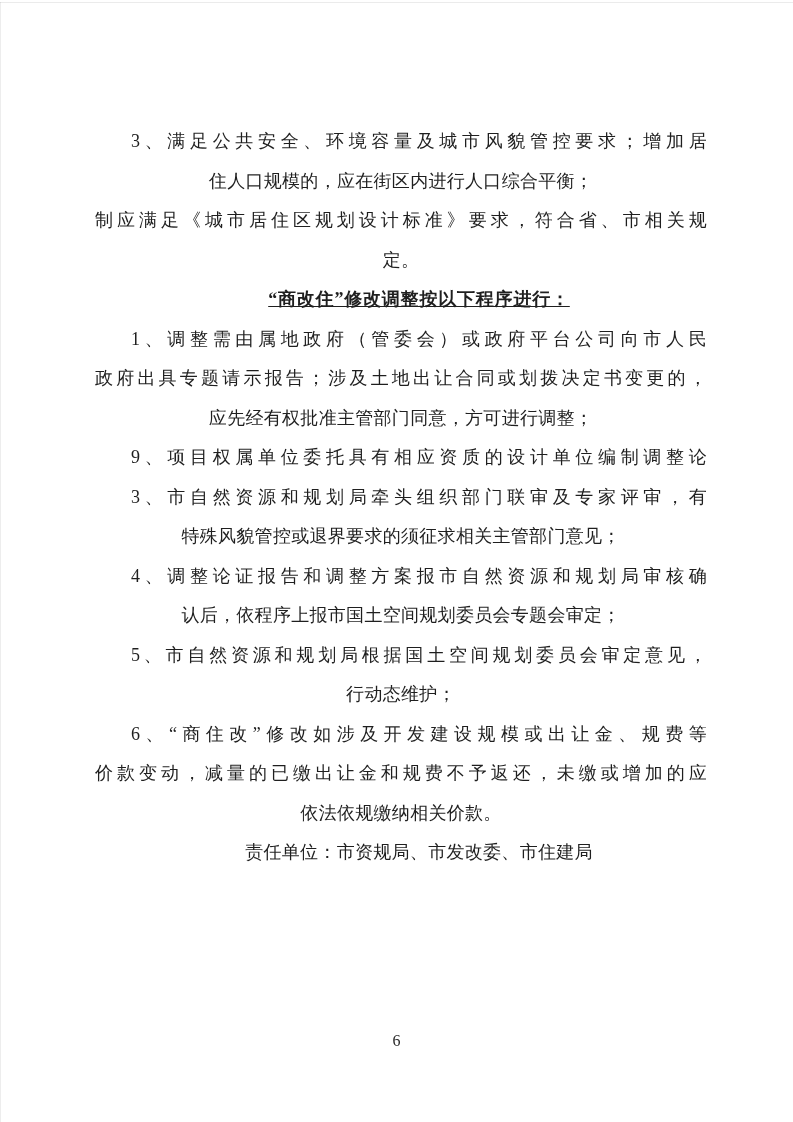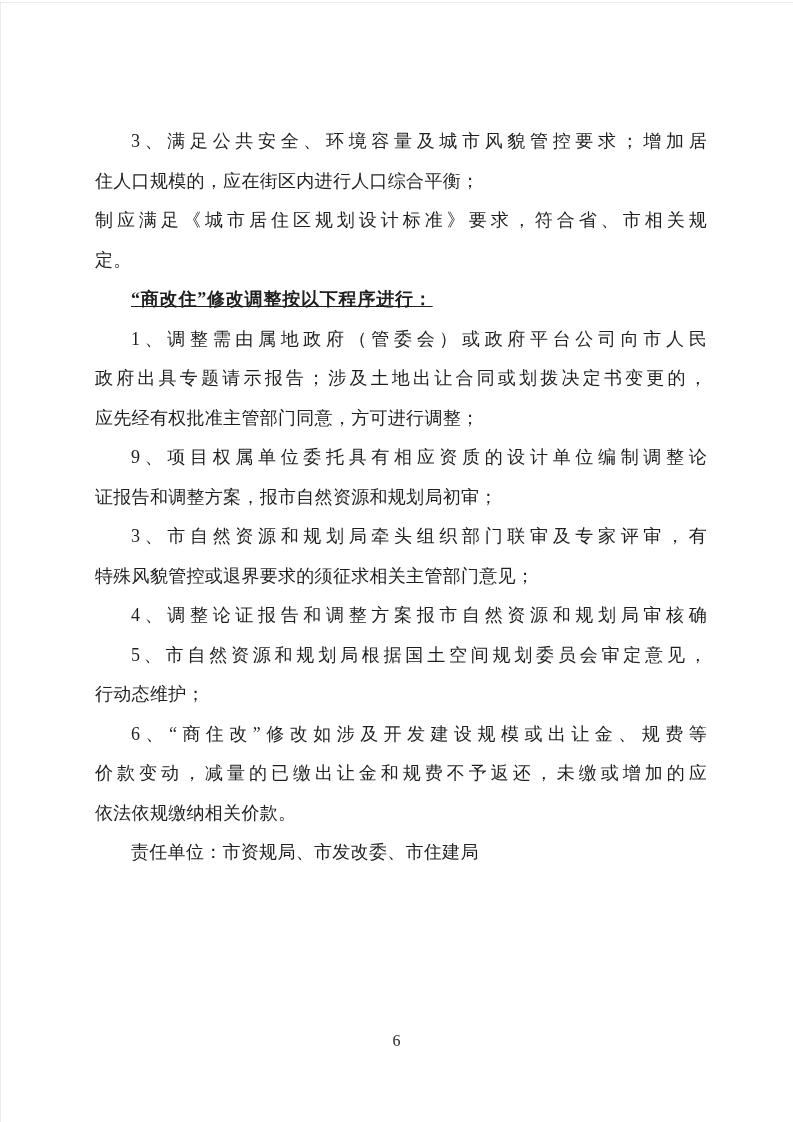--- a/index.html
+++ b/index.html
@@ -33,21 +33,21 @@
     position: absolute;
     left: 95px;
     top: 122px;
     width: 612px;
     font-size: 18px;
     line-height: 39.5px;
     letter-spacing: 0.3px;
   }
   .line {
     height: 39.5px;
-    text-align: left;
+    text-align: center;
   }
   .line.indent {
     text-indent: 2em;
   }
   
   .line.fill {
     text-align: justify;
     text-align-last: justify;
   }
   .line.bold {
@@ -75,24 +75,24 @@
 <main class="doc-body">
     <div class="line indent fill">3、满足公共安全、环境容量及城市风貌管控要求；增加居</div>
     <div class="line">住人口规模的，应在街区内进行人口综合平衡；</div>
     <div class="line fill">制应满足《城市居住区规划设计标准》要求，符合省、市相关规</div>
     <div class="line">定。</div>
     <div class="line indent bold">“商改住”修改调整按以下程序进行：</div>
     <div class="line indent fill">1、调整需由属地政府（管委会）或政府平台公司向市人民</div>
     <div class="line fill">政府出具专题请示报告；涉及土地出让合同或划拨决定书变更的，</div>
     <div class="line">应先经有权批准主管部门同意，方可进行调整；</div>
     <div class="line indent fill">9、项目权属单位委托具有相应资质的设计单位编制调整论</div>
-    <div class="line">证报告和调整方案，报市自然资源和规划局初审；</div>
     <div class="line indent fill">3、市自然资源和规划局牵头组织部门联审及专家评审，有</div>
     <div class="line">特殊风貌管控或退界要求的须征求相关主管部门意见；</div>
     <div class="line indent fill">4、调整论证报告和调整方案报市自然资源和规划局审核确</div>
+    <div class="line">认后，依程序上报市国土空间规划委员会专题会审定；</div>
     <div class="line indent fill">5、市自然资源和规划局根据国土空间规划委员会审定意见，</div>
     <div class="line">行动态维护；</div>
     <div class="line indent fill">6、“商住改”修改如涉及开发建设规模或出让金、规费等</div>
     <div class="line fill">价款变动，减量的已缴出让金和规费不予返还，未缴或增加的应</div>
     <div class="line">依法依规缴纳相关价款。</div>
     <div class="line indent">责任单位：市资规局、市发改委、市住建局</div>
   </main>
 
 <footer class="page-number">6</footer>
 

